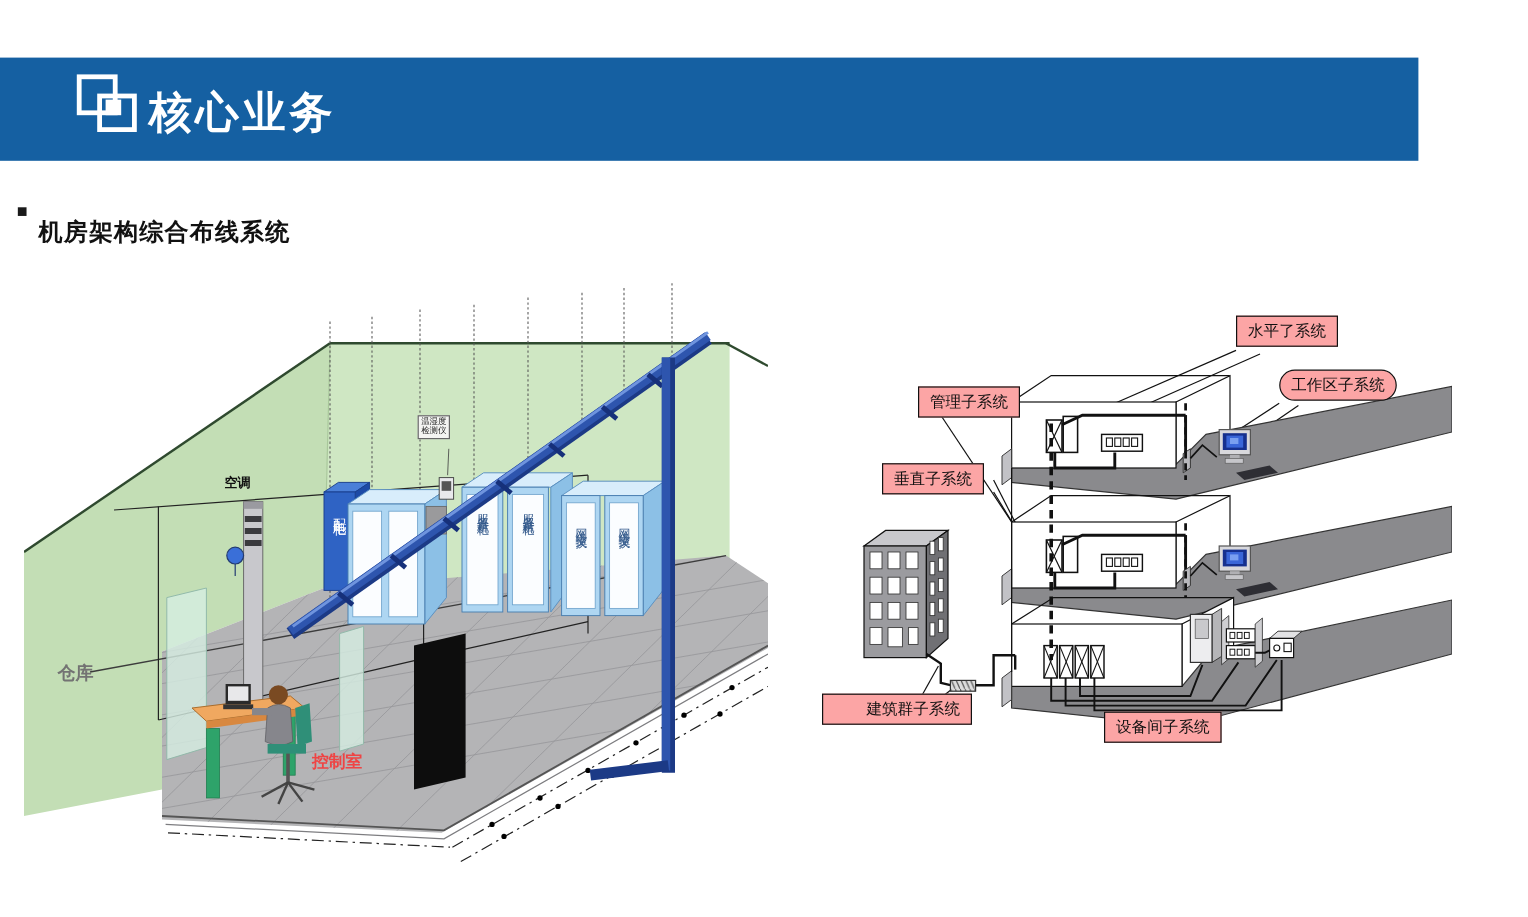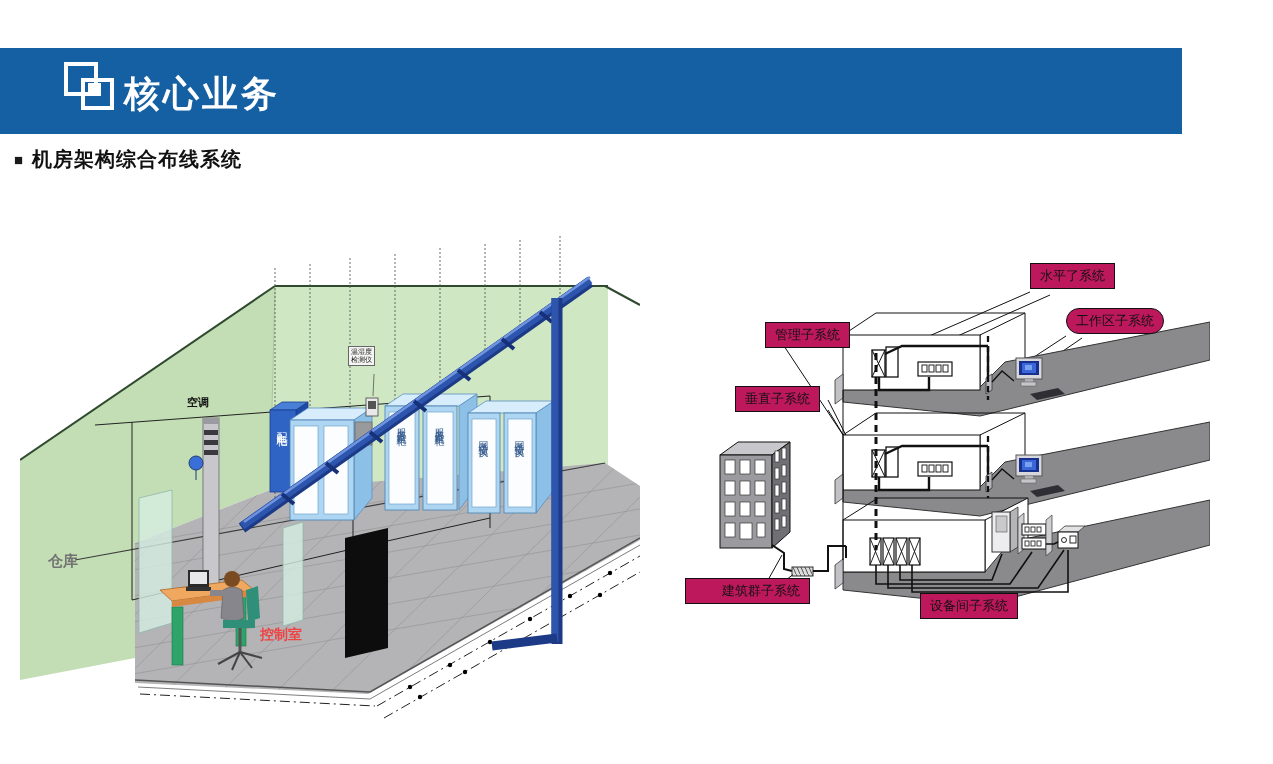--- a/index.html
+++ b/index.html
@@ -4,27 +4,27 @@
 <style>
   html,body{margin:0;padding:0;background:#fff;}
   body{width:1273px;height:764px;position:relative;overflow:hidden;
        font-family:"Liberation Sans","DejaVu Sans",sans-serif;}
   .header-band{position:absolute;left:0;top:48px;width:1182px;height:86px;background:#1560a2;}
   .logo{position:absolute;left:62px;top:8px;width:58px;height:58px;}
   .header-title{position:absolute;left:124px;top:22px;color:#ffffff;font-size:36px;
                 font-weight:bold;letter-spacing:3px;white-space:nowrap;}
   .section-row{position:absolute;left:14px;top:146px;display:flex;align-items:center;}
   .section-bullet{font-size:15px;color:#1a1a1a;margin-right:9px;line-height:1;}
-  .section-title{font-size:20px;font-weight:bold;color:#111;letter-spacing:1px;white-space:nowrap;}
+  .section-title{font-size:20px;font-weight:bold;color:#111;letter-spacing:1px;white-space:nowrap;margin-top:34px;}
   .ld{position:absolute;left:20px;top:228px;width:620px;height:495px;}
   .rd{position:absolute;left:680px;top:250px;width:530px;height:380px;}
   .ld svg,.rd svg{position:absolute;left:0;top:0;}
   .lbl{position:absolute;color:#111;white-space:nowrap;}
   .vtext{writing-mode:vertical-rl;text-orientation:upright;letter-spacing:2px;line-height:1;}
-  .callout{position:absolute;background:#be185d;border:1px solid #111;color:#111;
+  .callout{position:absolute;background:#fca5a5;border:1px solid #111;color:#111;
            font-size:13px;padding:3px 9px;white-space:nowrap;z-index:3;}
   .sensor-tag{position:absolute;left:328px;top:118px;border:1px solid #666;background:#f4f4f2;
               font-size:7px;line-height:1.15;color:#222;padding:1px 2px;text-align:center;z-index:3;}
 </style>
 </head>
 <body>
 
 <div class="header-band">
   <svg class="logo" viewBox="0 0 58 58">
     <rect x="4" y="8" width="30" height="30" fill="none" stroke="#fff" stroke-width="4"></rect>

